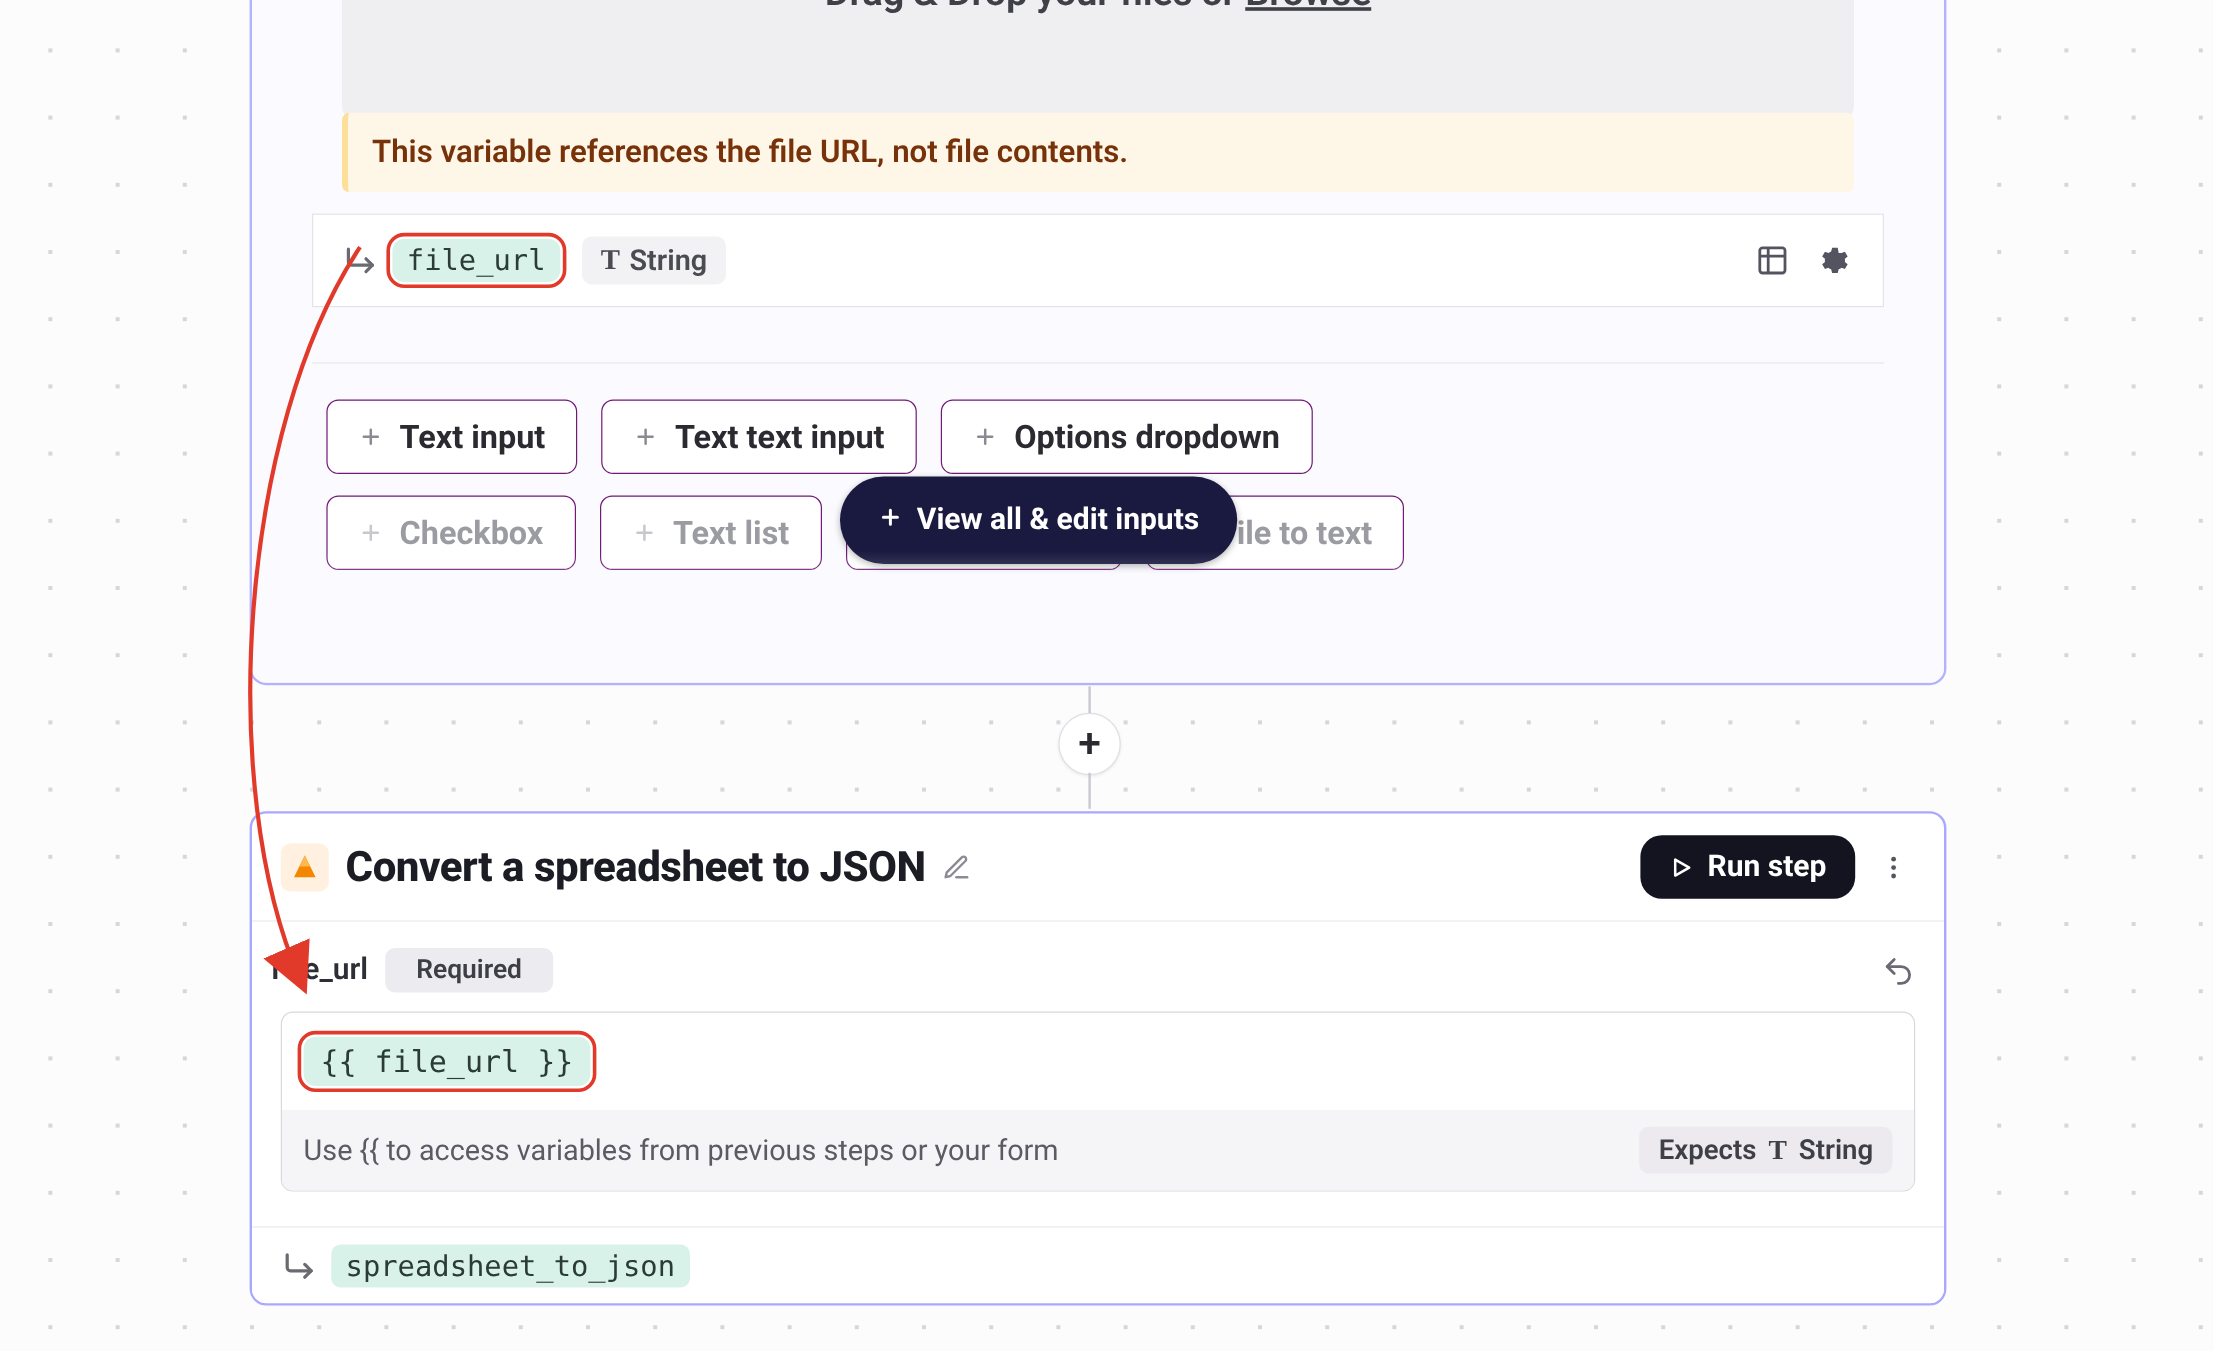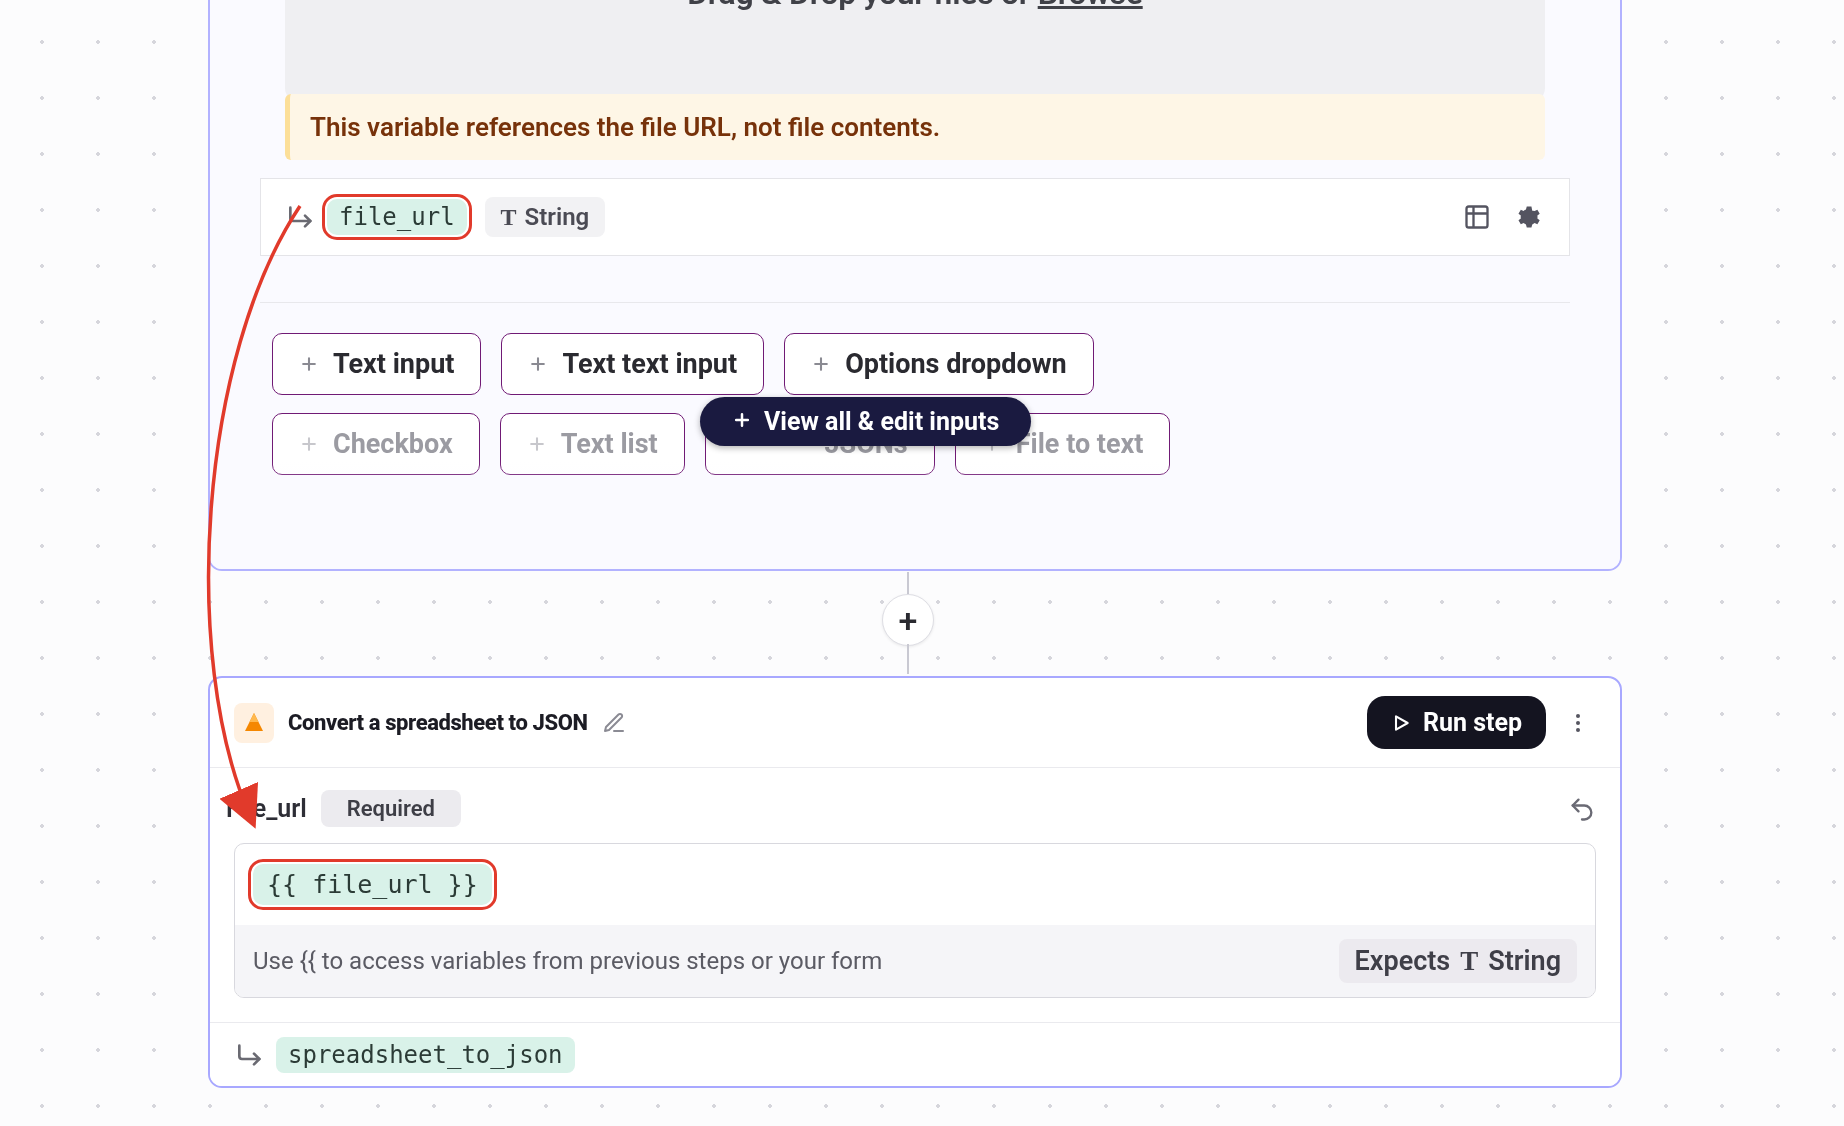--- a/index.html
+++ b/index.html
@@ -155,21 +155,21 @@
     display: inline-flex;
   }
   .opt-chip.dimmed .plus { color: #c7c7cc; }
 
   .view-all-pill {
     position: absolute;
     left: 440px; top: 94px;
     background: #1a1a40;
     color: #ffffff;
     border-radius: 999px;
-    padding: 10px 32px;
+    padding: 22px 32px;
     font-size: 25px;
     font-weight: 700;
     display: inline-flex; align-items: center; gap: 12px;
     box-shadow: 0 2px 6px rgba(0,0,0,0.3);
   }
 
   .fade-bottom {
     position: absolute;
     left: 0; right: 0; bottom: 0; height: 110px;
     background: linear-gradient(to bottom, rgba(250,250,255,0), rgba(250,250,255,1));
@@ -216,21 +216,21 @@
     border-bottom: 1px solid #eaeaee;
   }
   .step-icon {
     width: 40px; height: 40px;
     background: #fff0e0;
     border-radius: 8px;
     display: flex; align-items: center; justify-content: center;
   }
   .step-icon svg { width: 24px; height: 24px; }
   .step-title {
-    font-size: 22px;
+    font-size: 35px;
     font-weight: 800;
     color: #1c1c24;
     letter-spacing: -0.4px;
   }
   .pencil { color: #8b8b94; display:inline-flex; }
   .pencil svg { width: 24px; height: 24px; }
   .run-btn {
     background: #141420;
     color: #ffffff;
     border-radius: 18px;
@@ -293,21 +293,21 @@
     color: #5b5b64;
     font-size: 24px;
   }
   .expects-chip {
     margin-left: auto;
     display: inline-flex; align-items: center; gap: 10px;
     background: #eceaef;
     color: #3f3f48;
     padding: 6px 16px;
     border-radius: 8px;
-    font-size: 27px;
+    font-size: 23px;
     font-weight: 600;
   }
   .expects-chip .ticon { font-family: Georgia, serif; font-weight: 600; }
 
   .output-row-lower {
     position: absolute;
     left: 0; right: 0;
     bottom: 0;
     height: 64px;
     background: #ffffff;

